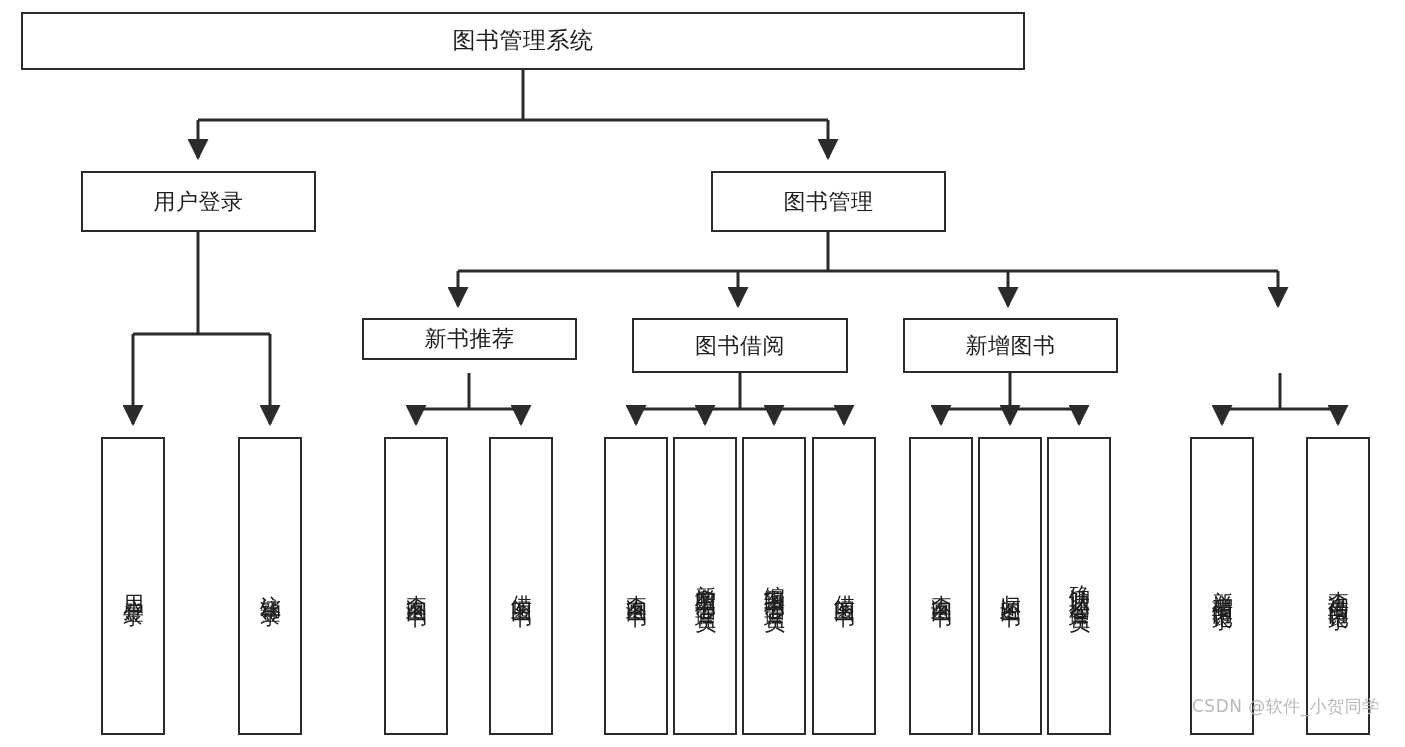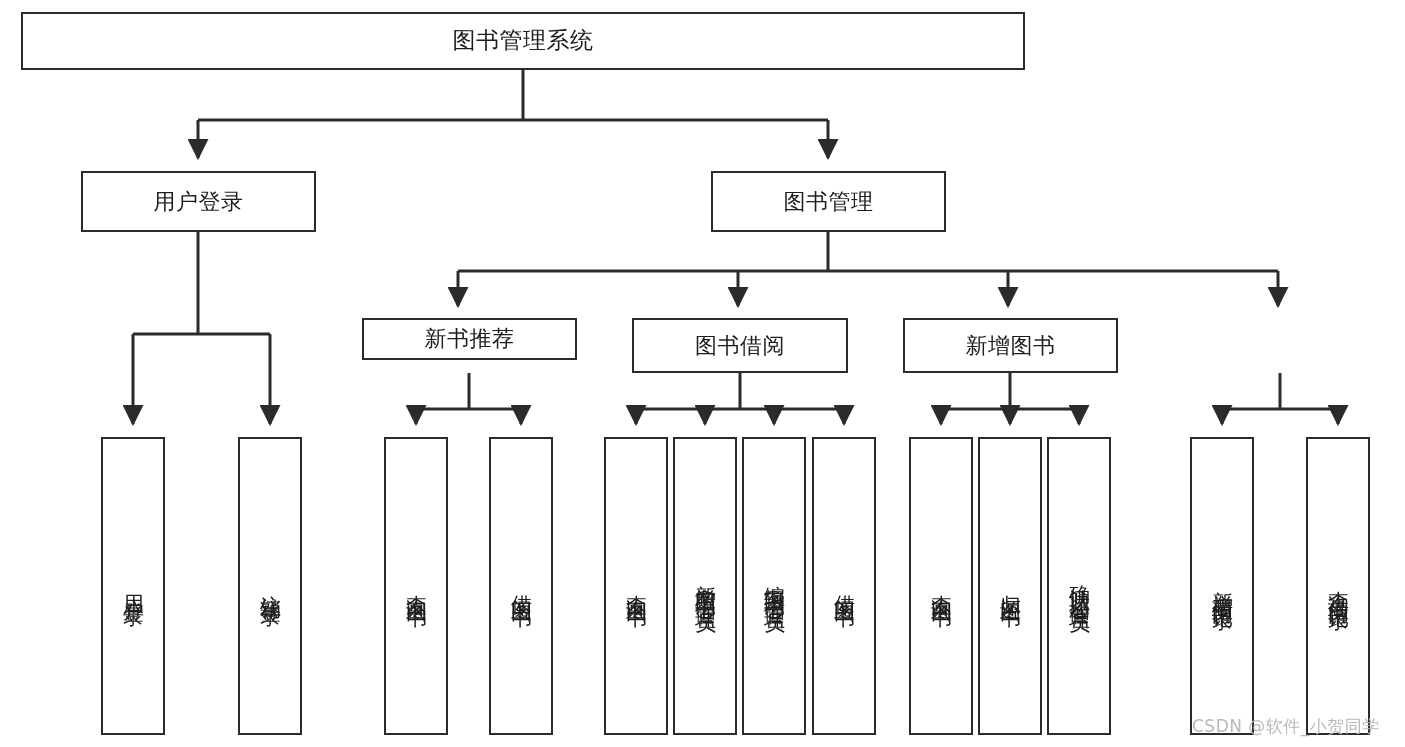--- a/index.html
+++ b/index.html
@@ -182,15 +182,15 @@
     <span class="lbl">确认归还（管理员）</span>
   </div>
 
   <div class="node vert" style="left:1190px; top:437px; width:64px; height:298px;">
     <span class="lbl">新增借阅记录</span>
   </div>
   <div class="node vert" style="left:1306px; top:437px; width:64px; height:298px;">
     <span class="lbl">查询借阅记录</span>
   </div>
 
-  <div class="watermark" style="left:1192px; top:715px;">CSDN @软件_小贺同学</div>
+  <div class="watermark" style="left:1192px; top:695px;">CSDN @软件_小贺同学</div>
 
 </div>
 
 </body></html>

